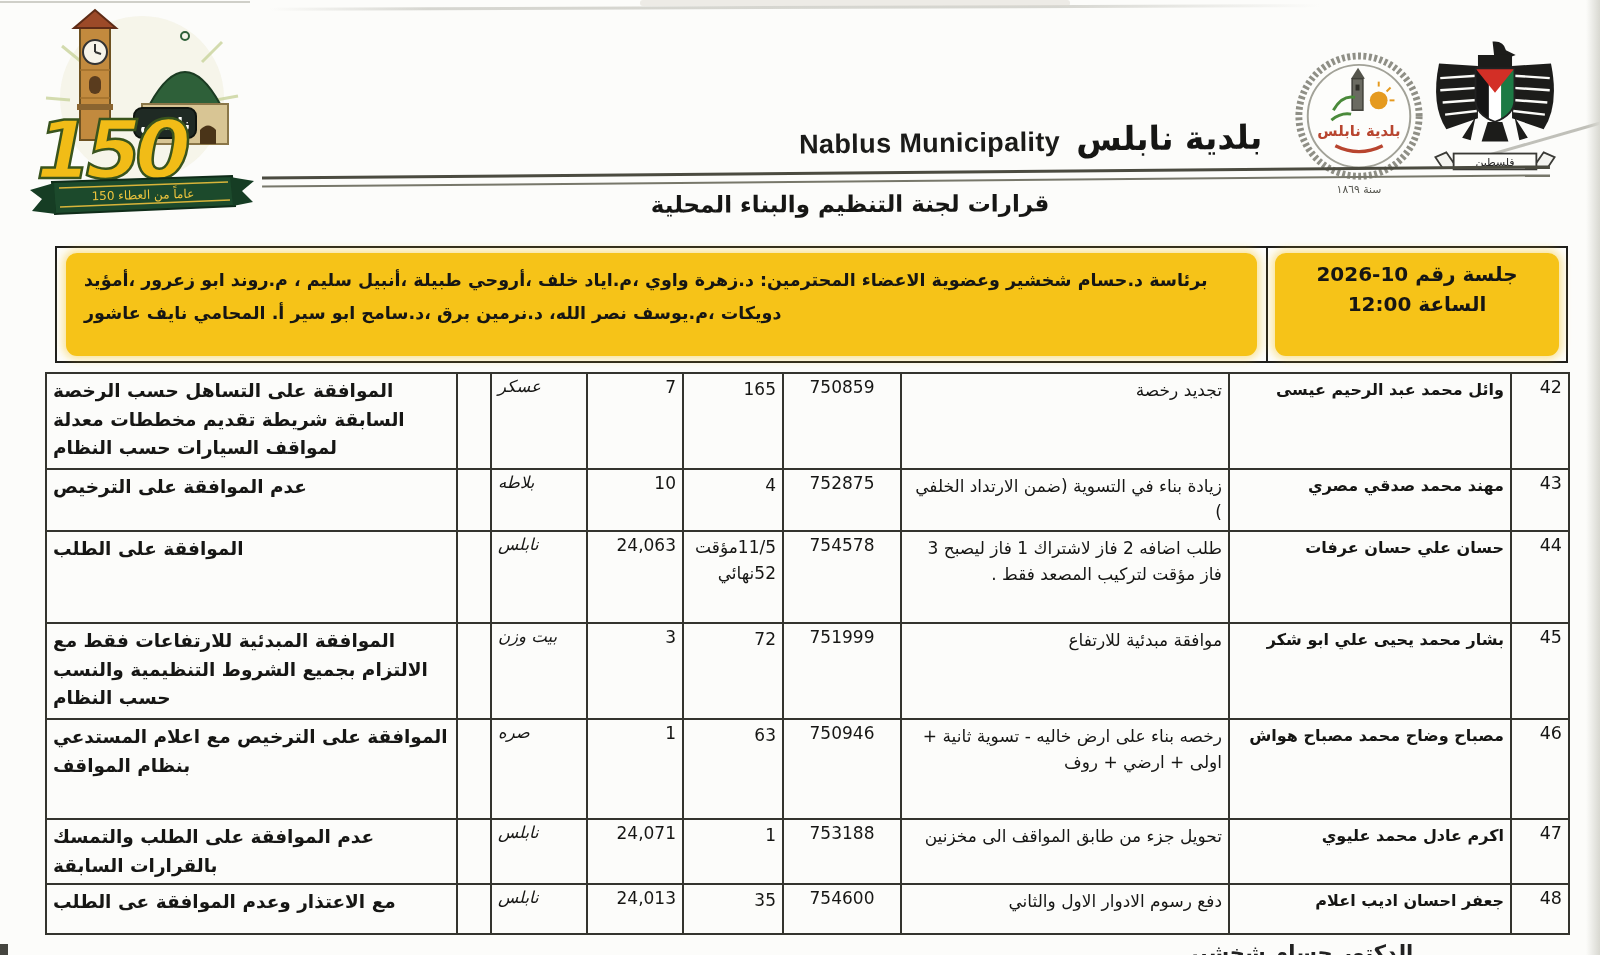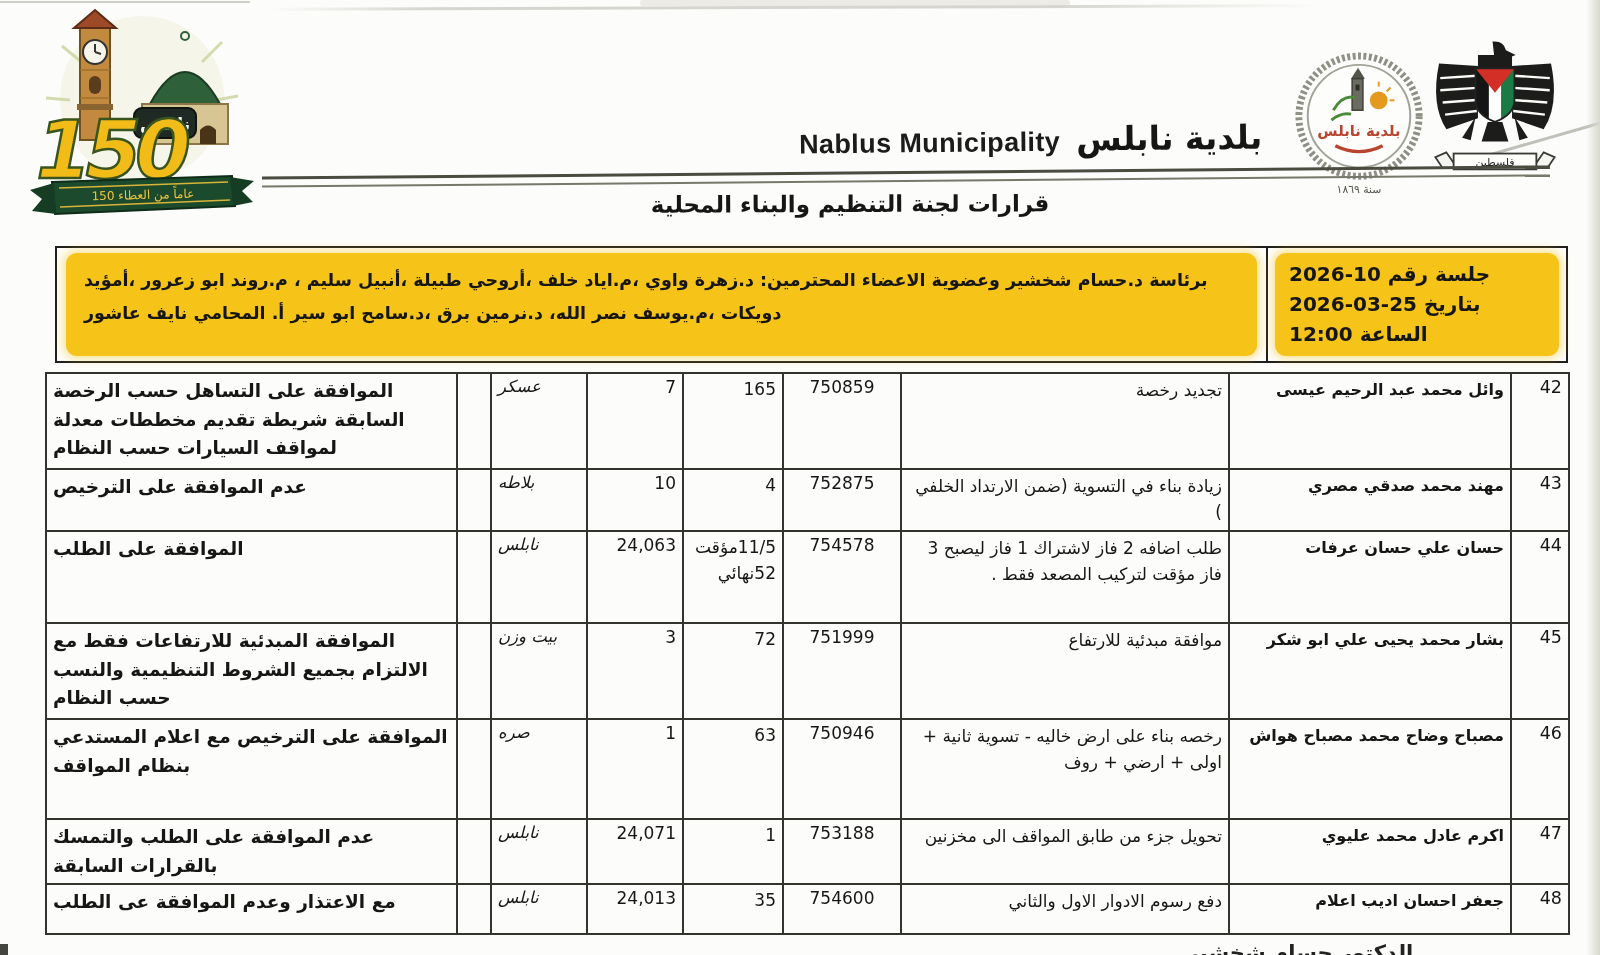--- a/index.html
+++ b/index.html
@@ -29,21 +29,21 @@
   .rule{position:absolute;top:171px;left:262px;width:1288px;height:6px;
     border-top:3px solid #4b4b40;border-bottom:2px solid #77776a;transform:rotate(-.5deg);}
   .doc-title{position:absolute;top:191px;left:100px;width:1500px;text-align:center;
     font-size:23px;font-weight:bold;direction:rtl;transform:rotate(-.2deg);}
   
   .session-box{position:absolute;top:246px;left:55px;width:1513px;height:117px;
     border:2.5px solid #1f1f1c;display:flex;direction:rtl;box-sizing:border-box;background:#fdfdfb;}
   .session-meta-cell{width:300px;border-left:2.5px solid #1f1f1c;box-sizing:border-box;padding:5px 7px;}
   .session-attendees-cell{flex:1;padding:5px 9px;box-sizing:border-box;}
   .hl{background:#f6c318;border-radius:11px;box-shadow:0 0 9px 3px rgba(246,195,24,.45);height:100%;box-sizing:border-box;}
-  .session-meta{padding:6px 14px 0;font-weight:bold;font-size:20px;line-height:1.5;text-align:left;direction:rtl;}
+  .session-meta{padding:6px 14px 0;font-weight:bold;font-size:20px;line-height:1.5;text-align:center;direction:rtl;}
   .attendees{padding:11px 18px;font-weight:bold;font-size:17.5px;line-height:1.9;text-align:left;direction:rtl;}
   
   .decisions-table{position:absolute;top:372px;left:45px;width:1523px;border-collapse:collapse;
     direction:rtl;font-size:17px;table-layout:fixed;}
   .decisions-table td{border:2px solid #34342e;vertical-align:top;padding:3px 6px;
     box-sizing:border-box;white-space:pre-line;overflow:hidden;}
   .c-no{text-align:right;font-size:17.5px;padding-left:4px;}
   .c-name{font-weight:bold;font-size:16px;text-align:right;line-height:1.6;}
   .c-desc{text-align:right;line-height:1.55;}
   .c-app{direction:ltr;text-align:center;padding:3px 2px;}
@@ -161,21 +161,20 @@
   </svg>
 
   <div class="rule"></div>
 
   <div class="doc-title">قرارات لجنة التنظيم والبناء المحلية</div>
 
   <div class="session-box">
     <div class="session-meta-cell">
       <div class="hl session-meta">
         <div>جلسة رقم 10-2026</div>
-        <div>بتاريخ 25-03-2026</div>
         <div>الساعة 12:00</div>
       </div>
     </div>
     <div class="session-attendees-cell">
       <div class="hl attendees">برئاسة د.حسام شخشير وعضوية الاعضاء المحترمين: د.زهرة واوي ،م.اياد خلف ،أروحي طبيلة ،أنبيل سليم ، م.روند ابو زعرور ،أمؤيد دويكات ،م.يوسف نصر الله، د.نرمين برق ،د.سامح ابو سير أ. المحامي نايف عاشور</div>
     </div>
   </div>
 
   <table class="decisions-table">
     <colgroup>

